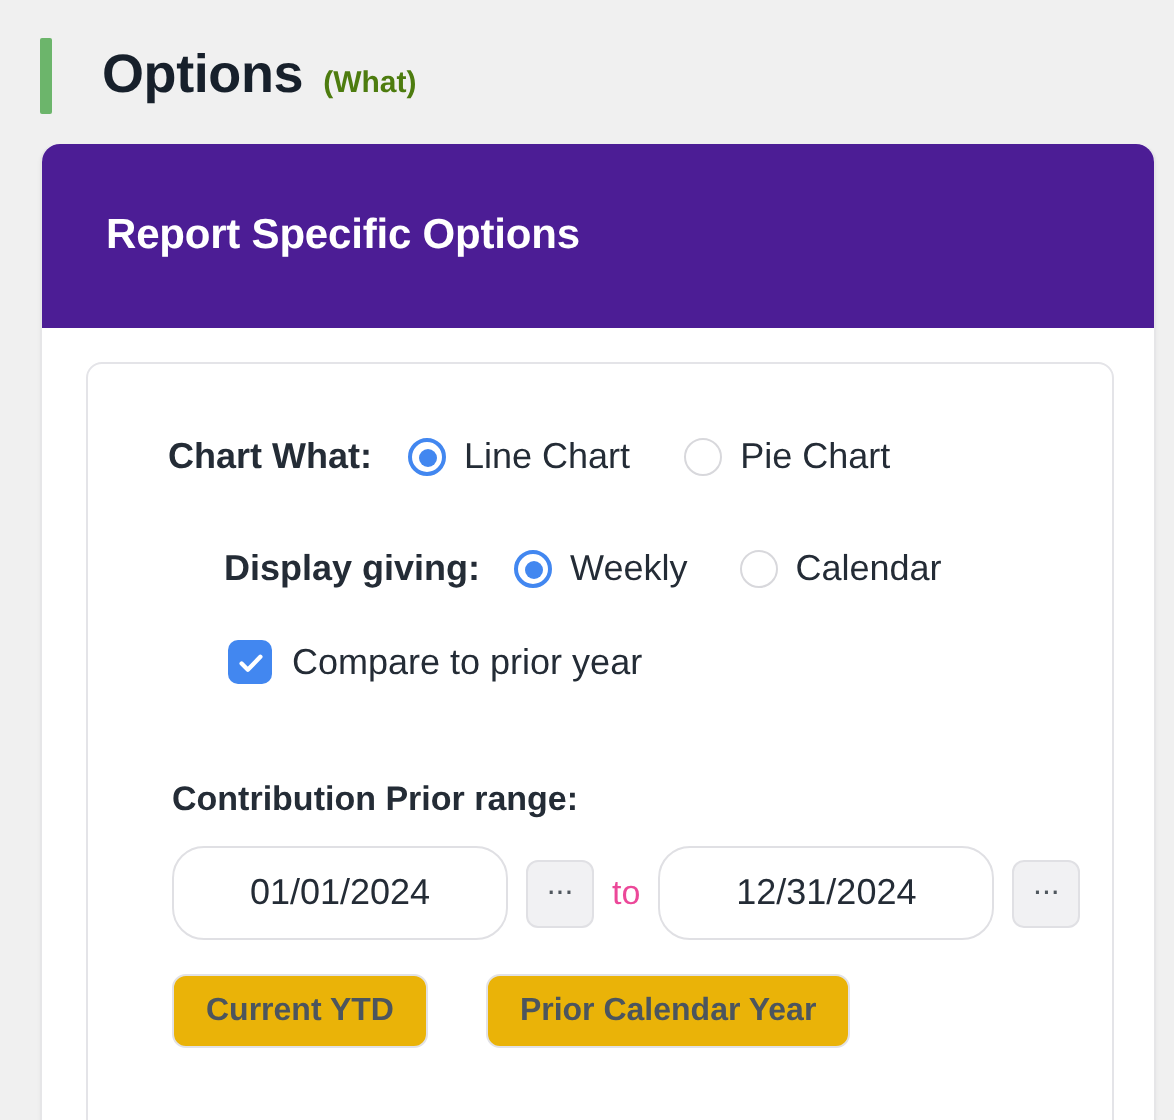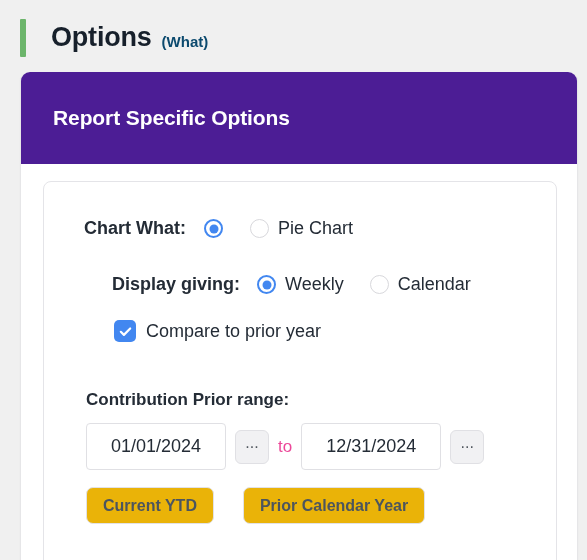--- a/index.html
+++ b/index.html
@@ -28,21 +28,21 @@
   .page-title {
     font-size: 27px;
     font-weight: bold;
     color: #17202b;
     margin-left: 25px;
     letter-spacing: -0.2px;
   }
   .page-subtitle {
     font-size: 15px;
     font-weight: bold;
-    color: #0c4a6e;
+    color: #4d7c0f;
     margin-left: 10px;
     padding-top: 7px;
   }
 
   
   .card {
     position: absolute;
     left: 20px;
     top: 72px;
     width: 558px;
@@ -133,24 +133,24 @@
     margin-left: 10px;
   }
 
   
   .date-label {
     font-size: 17px;
     font-weight: bold;
     color: #242c36;
   }
   .date-input {
-    width: 140px;
+    width: 168px;
     height: 47px;
     border: 1px solid #e0e0e4;
-    border-radius: 4px;
+    border-radius: 16px;
     background: #ffffff;
     font-family: "Liberation Sans", sans-serif;
     font-size: 18px;
     color: #242c36;
     text-align: center;
     outline: none;
   }
   .picker-btn {
     width: 34px; height: 34px;
     border: 1px solid #e0e0e4;
@@ -196,20 +196,21 @@
     <div class="card-header-title">Report Specific Options</div>
   </div>
 
   <div class="inner-panel">
 
     <div class="row" style="padding-left:40px;">
       <div class="label-strong">Chart What:</div>
       <div class="radio-group" style="margin-left:18px;">
         <div class="radio-opt">
           <span class="radio checked"></span>
+          <span class="radio-label">Line Chart</span>
         </div>
         <div class="radio-opt" style="margin-left:27px;">
           <span class="radio"></span>
           <span class="radio-label">Pie Chart</span>
         </div>
       </div>
     </div>
 
     <div class="row" style="padding-left:68px; margin-top:35px;">
       <div class="label-strong">Display giving:</div>

